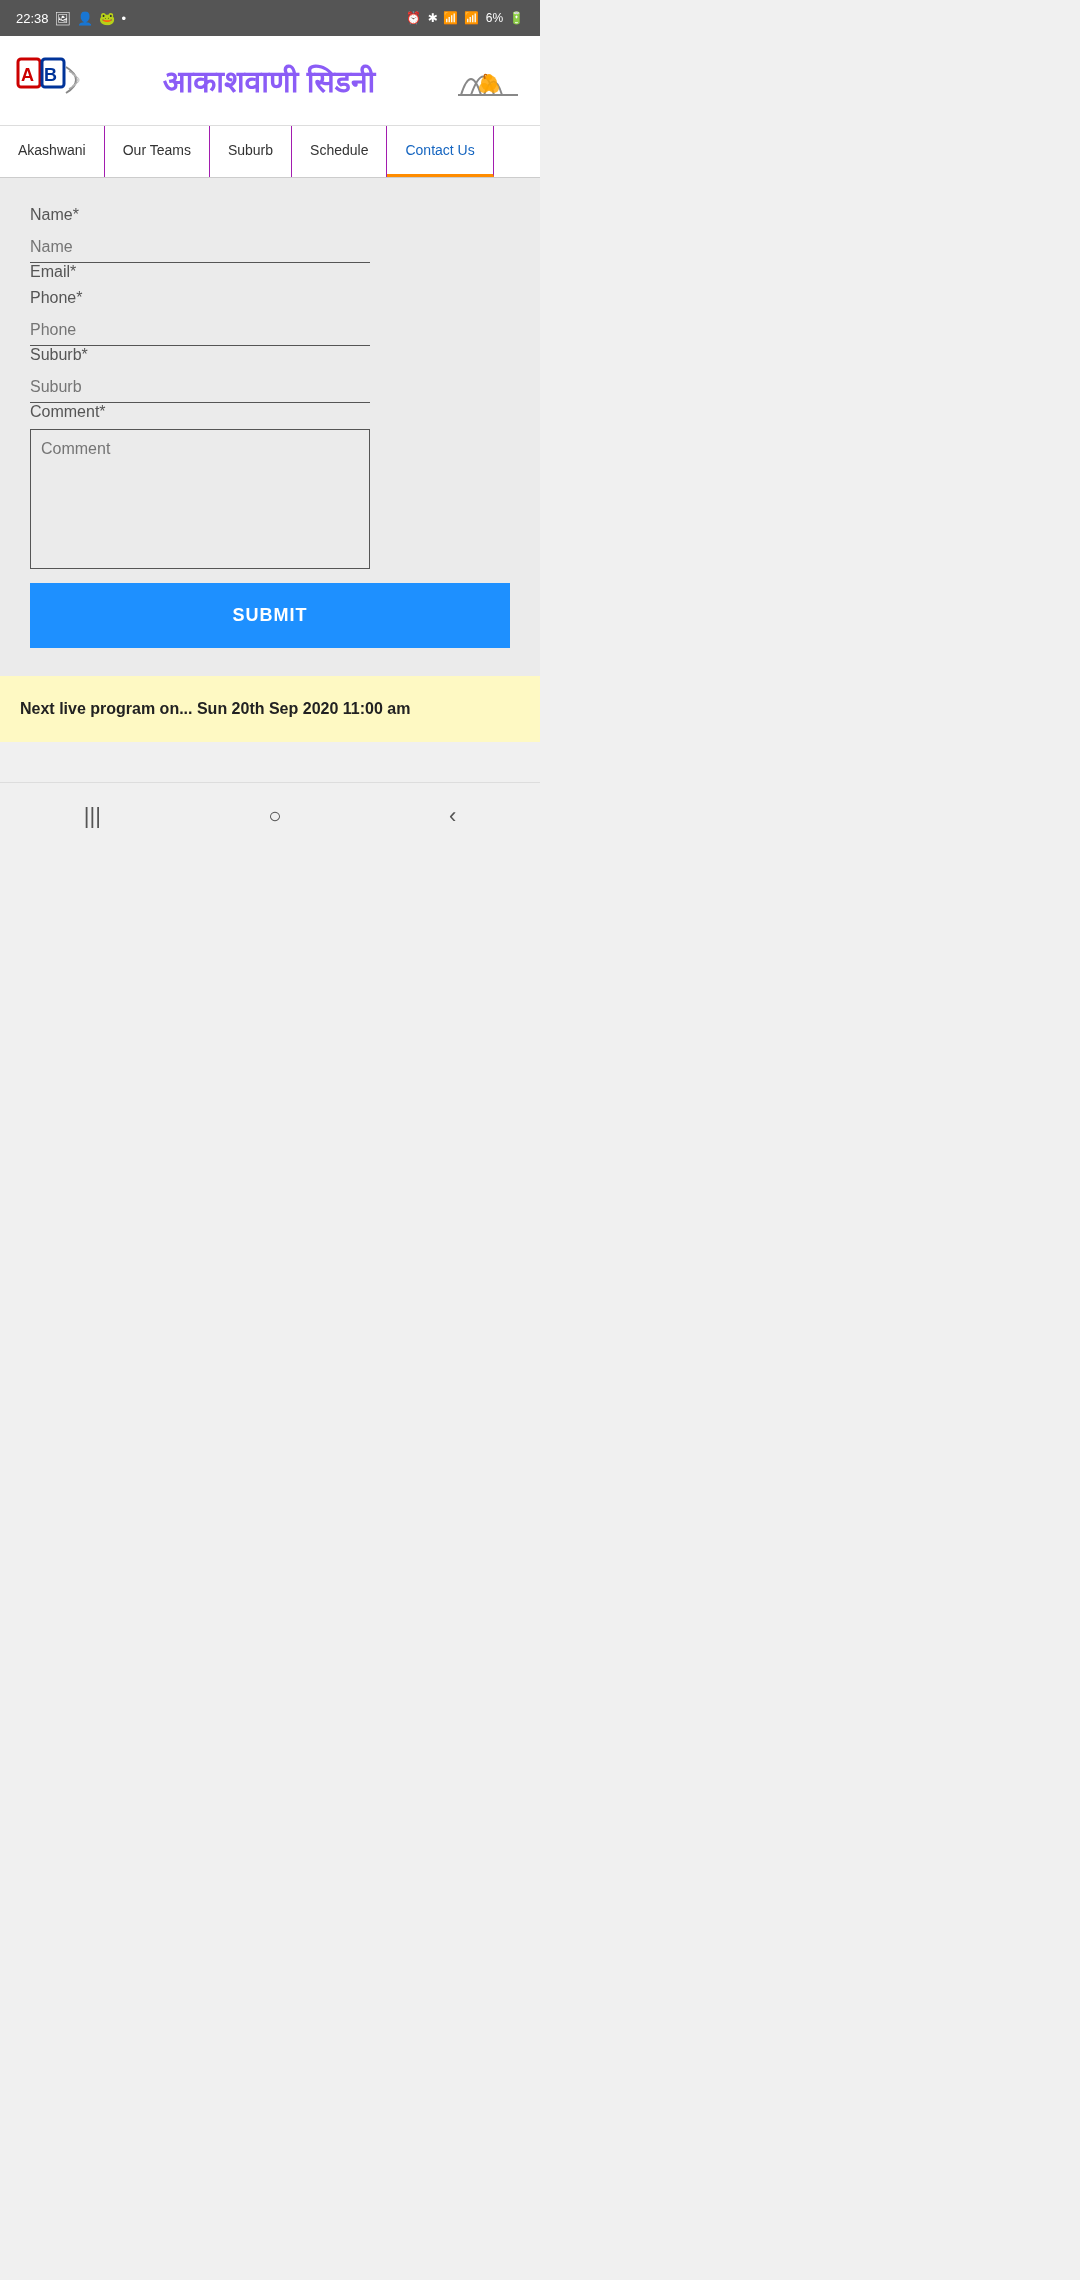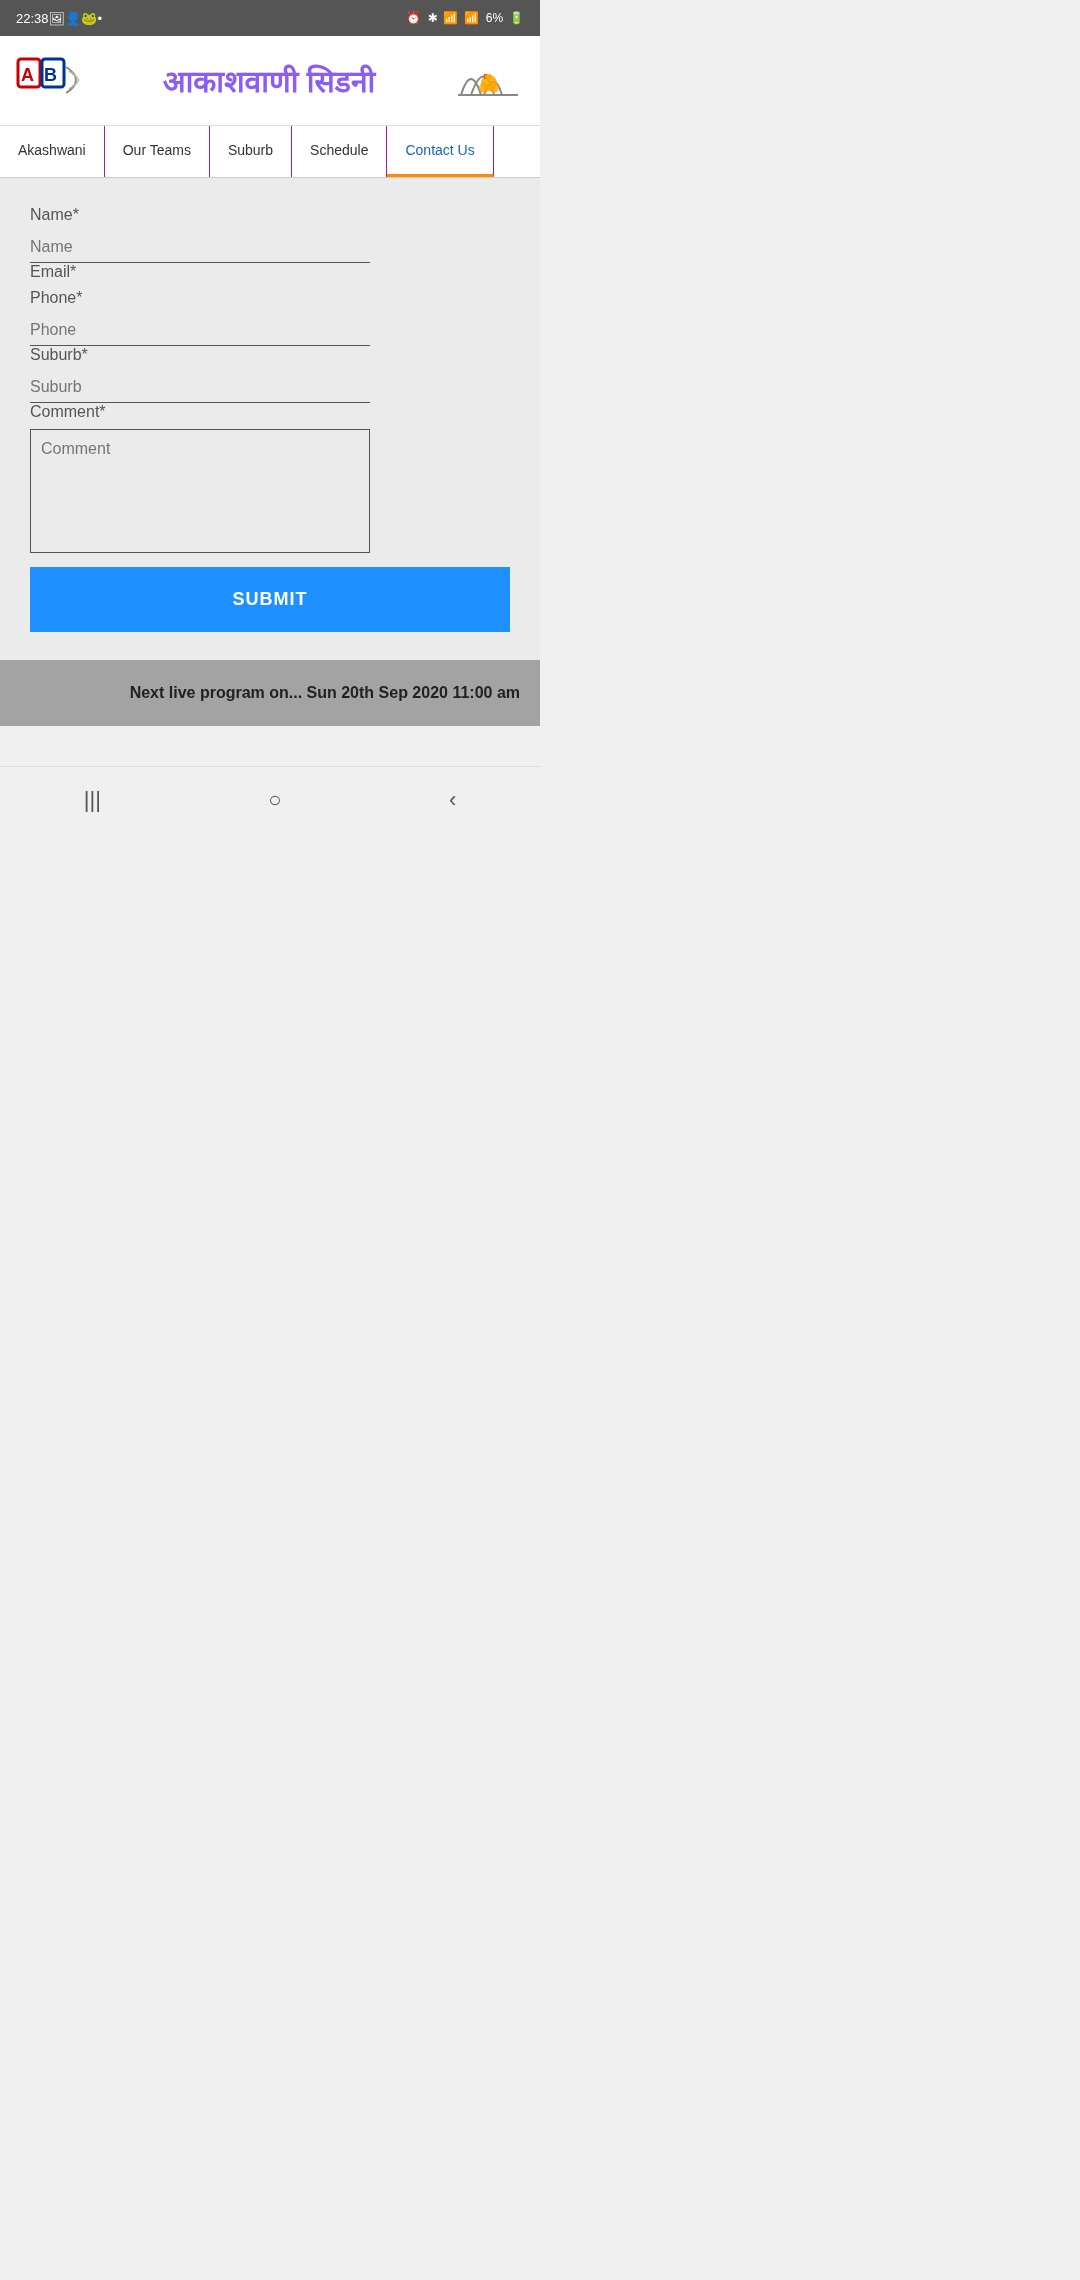--- a/index.html
+++ b/index.html
@@ -19,21 +19,21 @@
     .status-bar {
       background: #555;
       color: white;
       display: flex;
       justify-content: space-between;
       align-items: center;
       padding: 6px 16px;
       font-size: 13px;
       height: 36px;
     }
-    .status-left { display: flex; align-items: center; }
+    .status-left { display: flex; align-items: center; gap: 6px; }
     .status-right { display: flex; align-items: center; gap: 6px; font-size: 12px; }
 
     
     .header {
       background: white;
       display: flex;
       align-items: center;
       justify-content: space-between;
       padding: 10px 16px;
       border-bottom: 1px solid #ddd;
@@ -118,21 +118,21 @@
 
     .form-textarea {
       width: 100%;
       max-width: 340px;
       border: 1px solid #555;
       background: #ebebeb;
       font-size: 16px;
       color: #999;
       padding: 10px;
       outline: none;
-      height: 124px;
+      height: 140px;
       resize: none;
       font-family: Arial, sans-serif;
     }
 
     .submit-btn {
       display: block;
       width: 100%;
       padding: 22px;
       background: #1E90FF;
       color: white;
@@ -140,23 +140,23 @@
       font-weight: bold;
       letter-spacing: 1px;
       border: none;
       cursor: pointer;
       text-align: center;
       margin-top: 10px;
     }
 
     
     .footer-info {
-      background: #a3a3a3;
+      background: #fef9c3;
       padding: 24px 20px;
-      text-align: right;
+      text-align: left;
     }
 
     .footer-info p {
       font-size: 16px;
       font-weight: bold;
       color: #222;
     }
 
     
     .bottom-nav {

